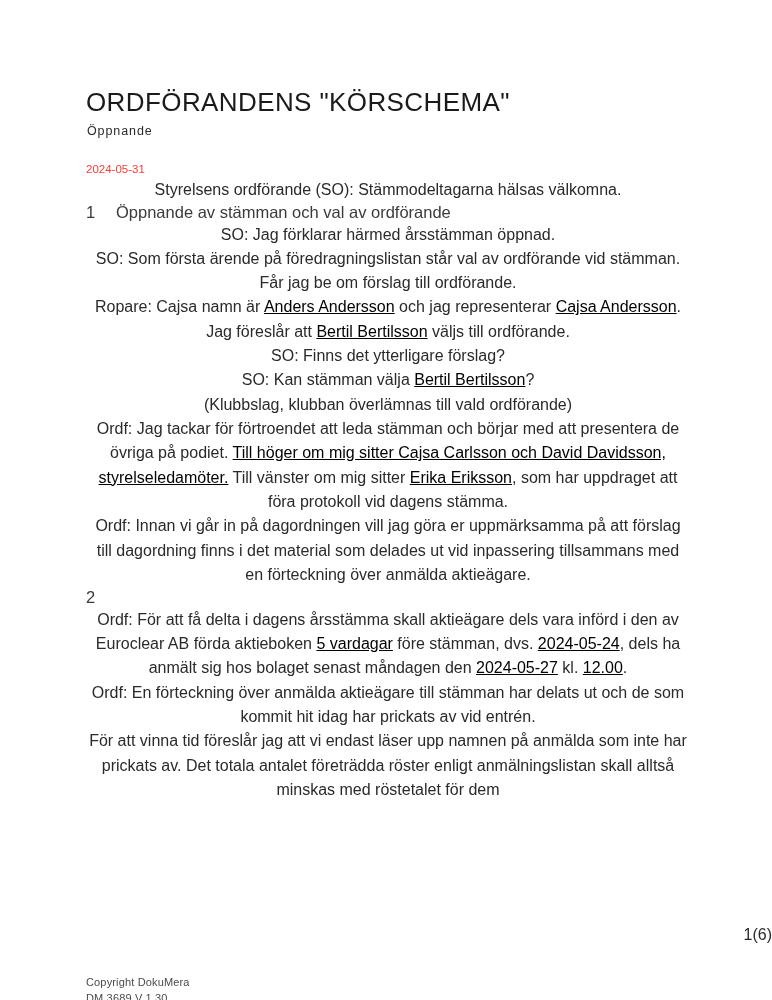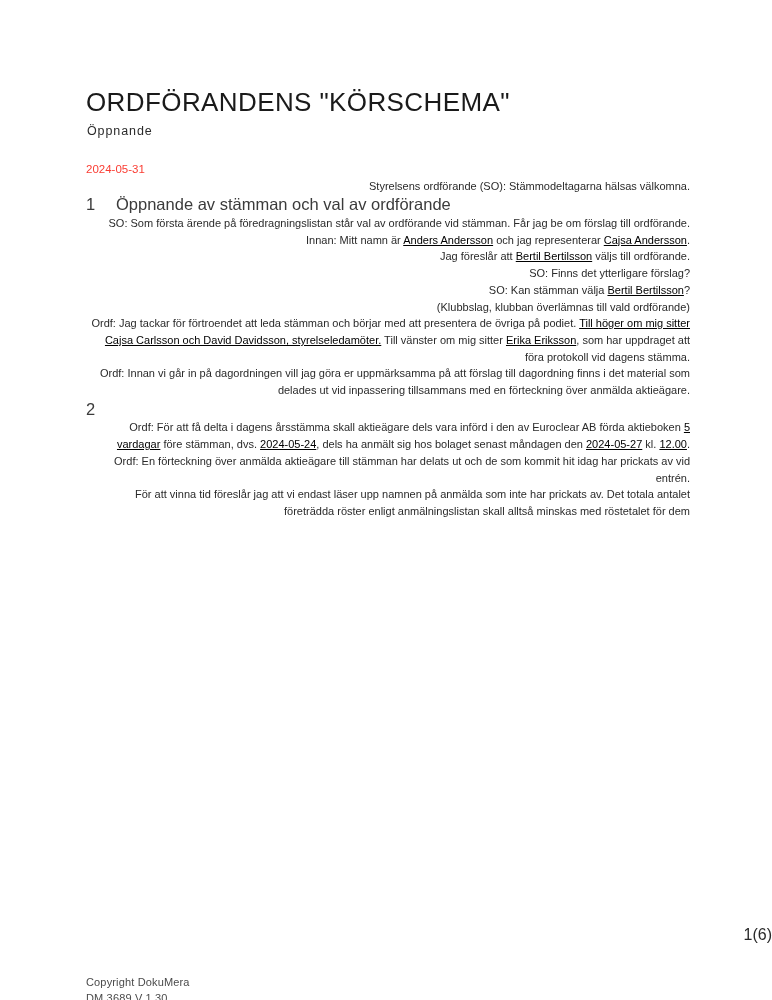--- a/index.html
+++ b/index.html
@@ -52,25 +52,25 @@
   
   .doc-date {
     margin-top: 22px;
     font-size: 11.5px;
     color: #fa3c32;
     line-height: 1.45;
   }
 
   
   p.body {
-    font-size: 11px;
+    font-size: 16px;
     line-height: 1.52;
     margin: 0;
     color: #2a2a2a;
-    text-align: right;
+    text-align: center;
   }
   .gap-lg  { margin-top: 20px; }
   .gap-md  { margin-top: 16px; }
   .gap-xs  { margin-top: 4px; }
 
   
   h2.section {
     font-size: 16.5px;
     font-weight: 400;
     color: #3b3b3b;
@@ -133,25 +133,26 @@
 
     <div class="doc-date">2024-05-31</div>
 
     <p class="body gap-lg">Styrelsens ordförande (SO): Stämmodeltagarna hälsas välkomna.</p>
 
     <h2 class="section sec-gap-1">
       <span class="num">1</span>
       <span>Öppnande av stämman och val av ordförande</span>
     </h2>
 
+    <p class="body gap-xs">SO: Jag förklarar härmed årsstämman öppnad.</p>
 
     <p class="body gap-md">SO: Som första ärende på föredragningslistan står val av ordförande vid stämman. Får jag be om förslag till ordförande.</p>
 
     <p class="body gap-md">
-      <span>Innan: Mitt namn är </span><span class="var">Anders Andersson</span><span> och jag representerar </span><span class="var">Cajsa Andersson</span><span>.</span>
+      <span>Ropare: Cajsa namn är </span><span class="var">Anders Andersson</span><span> och jag representerar </span><span class="var">Cajsa Andersson</span><span>.</span>
     </p>
 
     <p class="body gap-md">
       <span>Jag föreslår att </span><span class="var">Bertil Bertilsson</span><span> väljs till ordförande.</span>
     </p>
 
     <p class="body gap-md">SO: Finns det ytterligare förslag?</p>
 
     <p class="body gap-md">
       <span>SO: Kan stämman välja </span><span class="var">Bertil Bertilsson</span><span>?</span>

